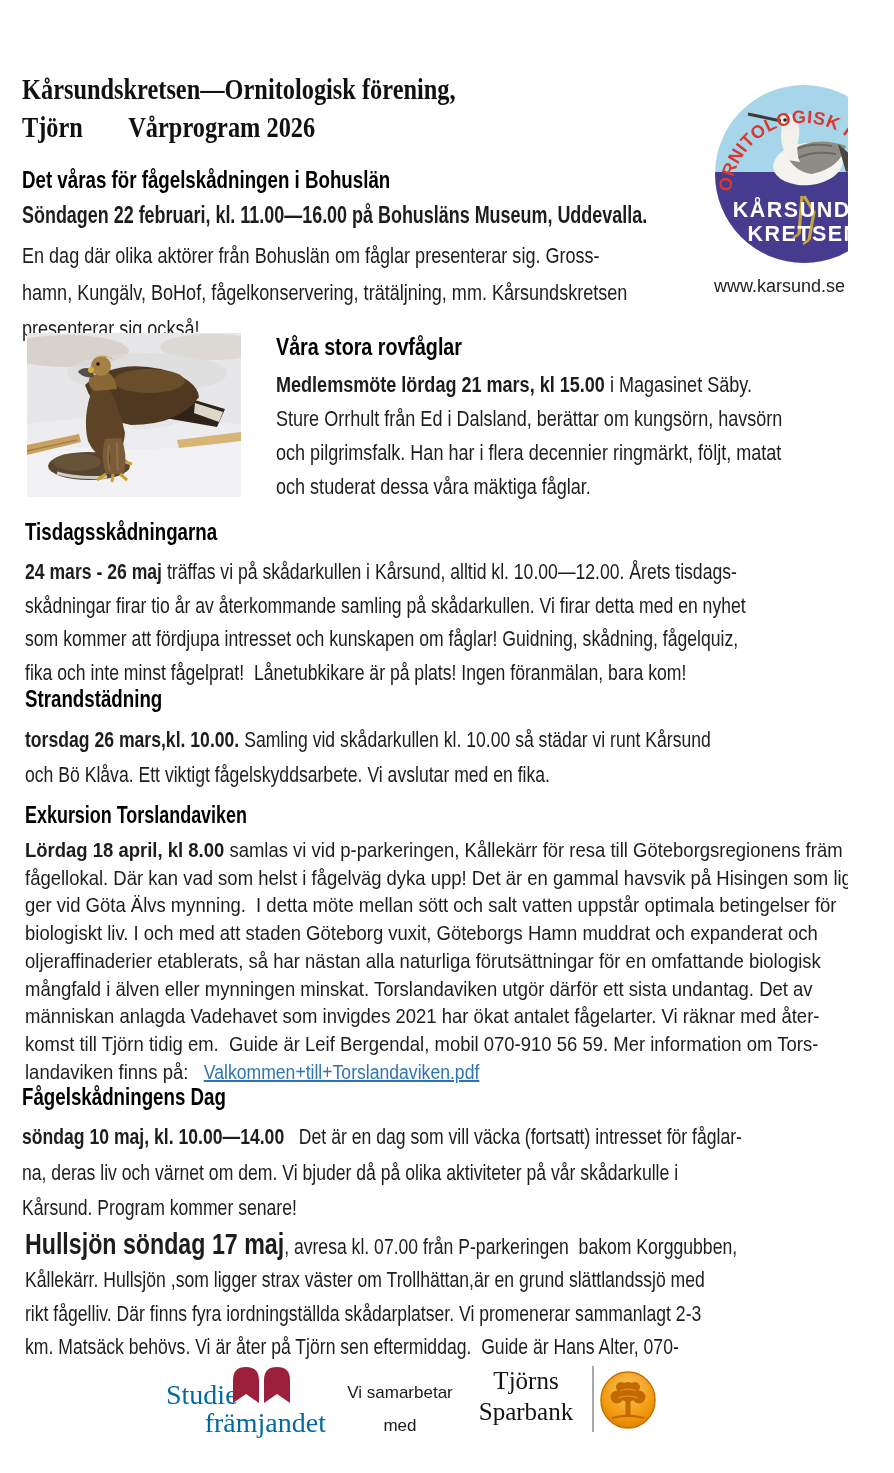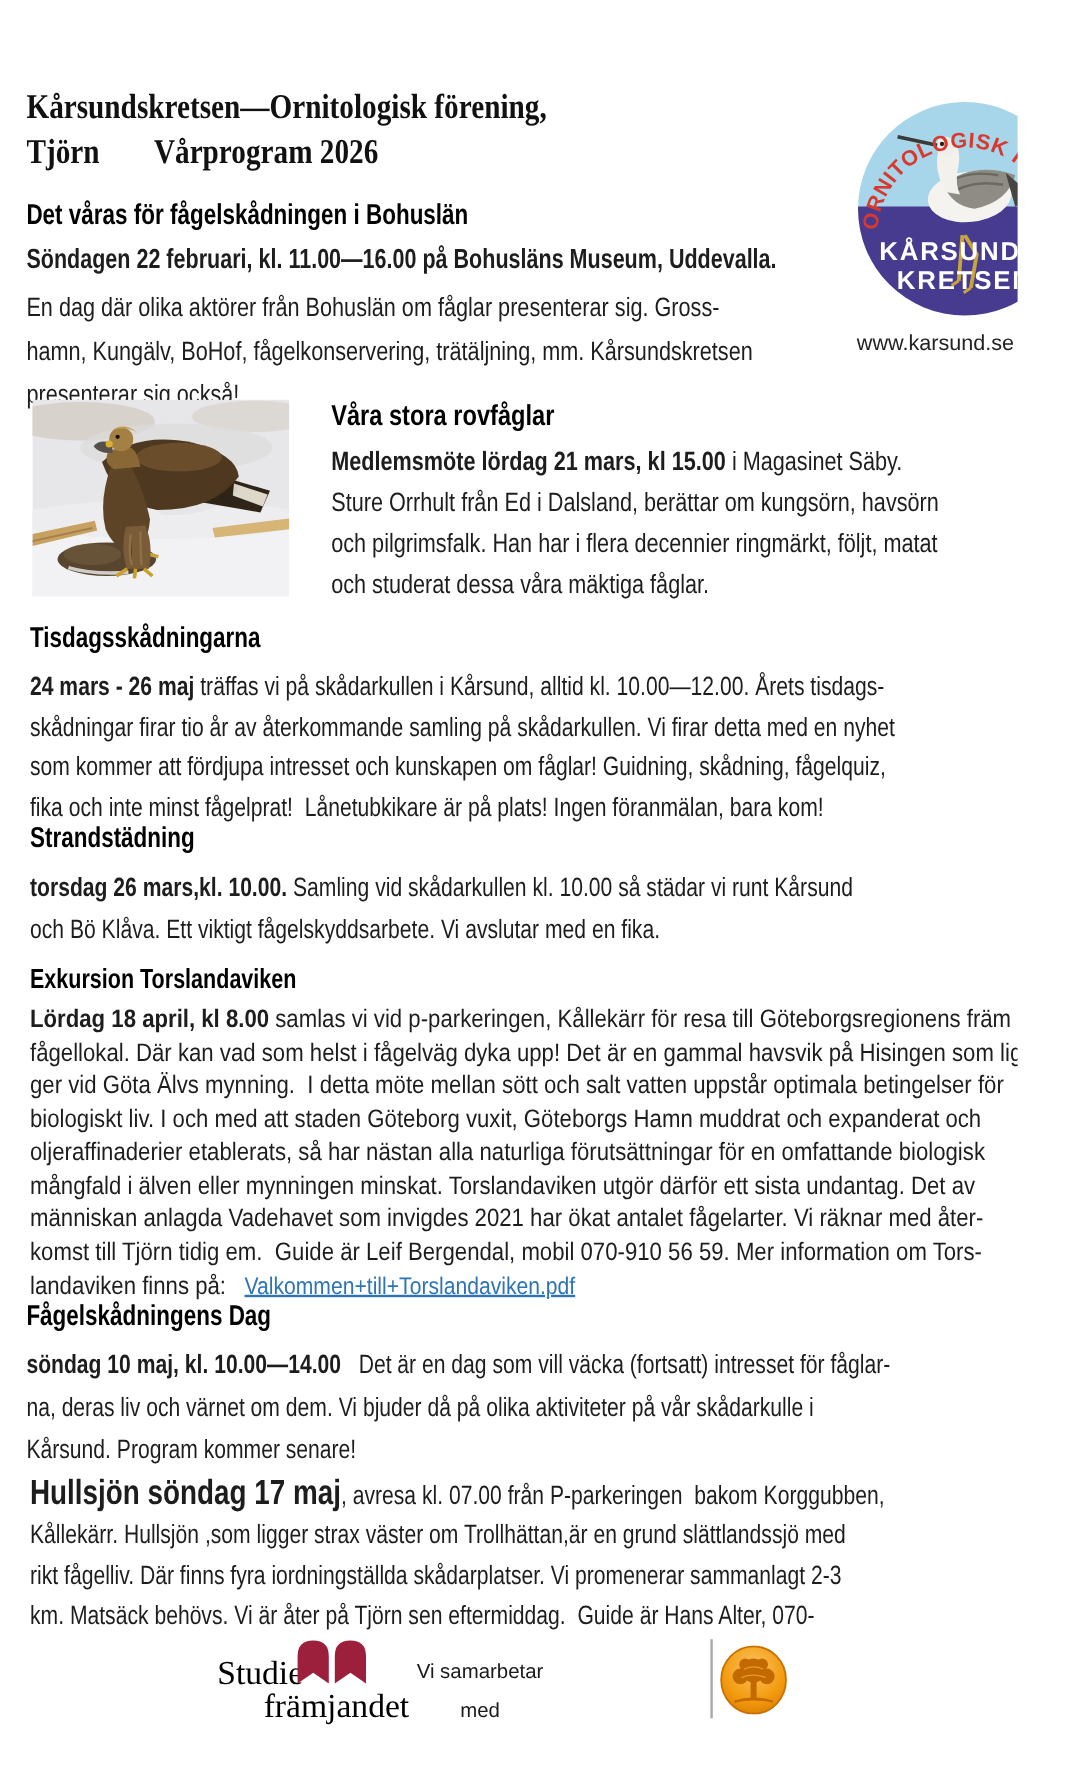--- a/index.html
+++ b/index.html
@@ -40,21 +40,21 @@
 
   #s6h{left:22px;top:1083px;}
   #s6b{left:22px;top:1119px;font-size:22px;line-height:35.5px;}
 
   #s7b{left:25px;top:1228px;font-size:22px;line-height:33.3px;}
   .big{font-size:29px;}
 
   #logo{left:714px;top:84px;}
   #www{left:714px;top:276px;width:180px;text-align:left;font-size:18px;color:#222;}
 
-  #sflogo{left:181px;top:1366px;width:160px;color:#000000;
+  #sflogo{left:166px;top:1366px;width:160px;color:#0369a1;
           font-family:"Liberation Serif",serif;font-size:28px;line-height:25px;}
   .sf1{margin-top:16px;}
   .sf2{margin-top:3px;text-align:right;}
   .sfarch{position:absolute;left:66px;top:0;}
 
   #mid{left:332px;top:1376px;width:136px;text-align:center;font-size:17px;line-height:33px;color:#1a1a1a;}
 
   #spb{left:466px;top:1365px;width:120px;text-align:center;
        font-family:"Liberation Serif",serif;font-size:25px;line-height:31px;color:#141414;}
   #spdiv{left:592px;top:1366px;width:2px;height:66px;background:#a9a9a9;}
@@ -207,20 +207,24 @@
     </svg>
     <div class="sf1">Studie</div>
     <div class="sf2">främjandet</div>
   </div>
 
   <div id="mid" class="abs">
     <div>Vi samarbetar</div>
     <div>med</div>
   </div>
 
+  <div id="spb" class="abs">
+    <div>Tjörns</div>
+    <div>Sparbank</div>
+  </div>
   <div id="spdiv" class="abs"></div>
   <svg id="coin" class="abs" width="56" height="58" viewBox="0 0 56 58">
     <defs>
       <radialGradient id="cg" cx="50%" cy="32%" r="75%">
         <stop offset="0%" stop-color="#FCC45F"></stop>
         <stop offset="65%" stop-color="#F29A0E"></stop>
         <stop offset="100%" stop-color="#D97C00"></stop>
       </radialGradient>
     </defs>
     <ellipse cx="28" cy="29" rx="27" ry="28" fill="url(#cg)" stroke="#C96F00" stroke-width="1.5"></ellipse>

